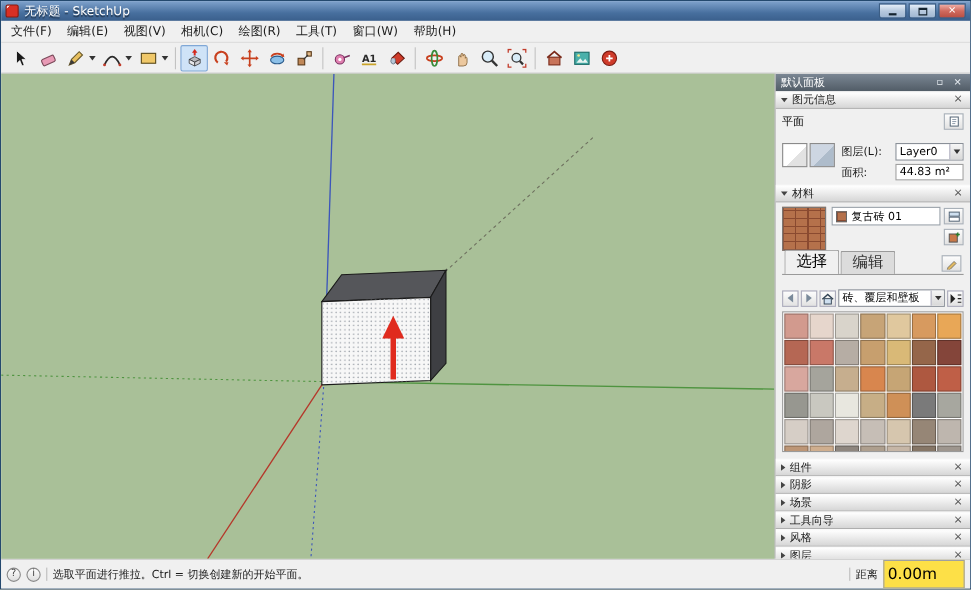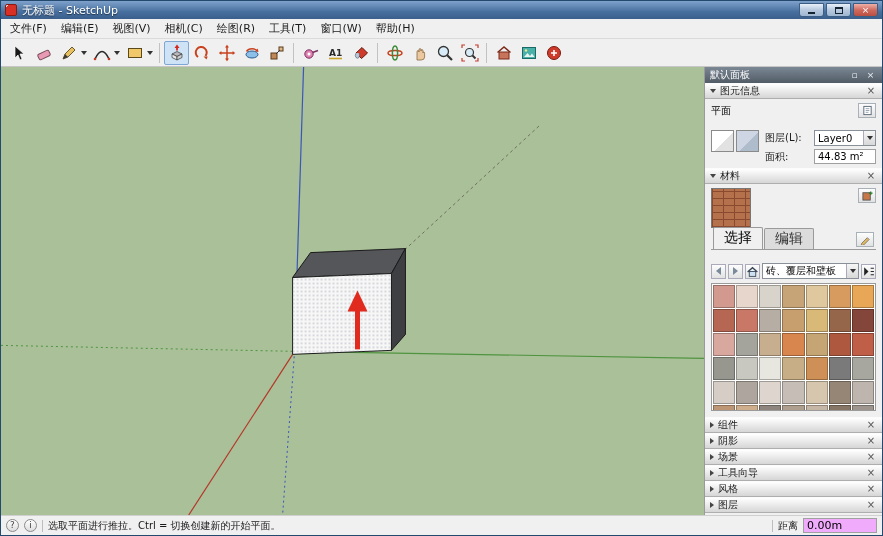--- a/index.html
+++ b/index.html
@@ -87,21 +87,21 @@
     display:flex;align-items:center;padding:0 5px;gap:4px;font-size:10px;color:#1a1a1a;}
   .panel-fill{flex:1;background:#f0f0f0;}
   
   .statusbar{flex:0 0 20px;border-top:1px solid #cfcfcf;display:flex;align-items:center;background:#f0f0f0;padding:0 5px;gap:5px;}
   .sb-icon{width:13px;height:13px;border-radius:50%;border:1px solid #8a8a8a;background:linear-gradient(#fff,#ddd);
     display:flex;align-items:center;justify-content:center;font-size:9px;color:#444;line-height:1;flex:0 0 13px;}
   .vsep{width:1px;height:12px;background:#bdbdbd;}
   .sb-hint{flex:1;font-size:10px;color:#1a1a1a;white-space:nowrap;overflow:hidden;}
   .sb-measure{display:flex;align-items:center;gap:5px;}
   .sb-mlabel{font-size:10px;color:#1a1a1a;}
-  .sb-mval{width:74px;height:15px;background:#f0abfc;border:1px solid #a0a0a0;font-size:11px;padding:0 3px;display:flex;align-items:center;}
+  .sb-mval{width:74px;height:26px;background:#fde047;border:1px solid #a0a0a0;font-size:14px;padding:0 3px;display:flex;align-items:center;}
 </style>
 </head>
 <body>
 
 <div class="window">
 
   <div class="titlebar">
     <span class="tb-logo"></span>
     <span class="tb-title">无标题 - SketchUp</span>
     <span class="tb-btns">
@@ -346,20 +346,32 @@
 
       <div class="sec-h">
         <span class="tri-d"></span>
         <span>材料</span>
         <span class="xbtn">×</span>
       </div>
       <div class="mat-body">
         <div class="mat-top">
           <span class="mat-thumb brick"></span>
           <div class="mat-right">
+            <div class="mat-name-row">
+              <span class="mat-name">
+                <span class="mini-swatch brick"></span>
+                <span>复古砖 01</span>
+              </span>
+              <span class="mini-btn">
+                <svg viewBox="0 0 12 12">
+                    <rect x="1" y="2" width="10" height="4" fill="#cfe0f0" stroke="#567"></rect>
+                    <rect x="1" y="7" width="10" height="4" fill="#fff" stroke="#567"></rect>
+                  </svg>
+              </span>
+            </div>
             <div class="mat-row2">
               <span class="mini-btn">
                 <svg viewBox="0 0 12 12">
                     <rect x="1" y="3" width="8" height="8" fill="#c87848" stroke="#555"></rect>
                     <path d="M7.5 3.5 h4 M9.5 1.5 v4" stroke="#2a7a2a" stroke-width="1.4"></path>
                   </svg>
               </span>
             </div>
           </div>
         </div>

